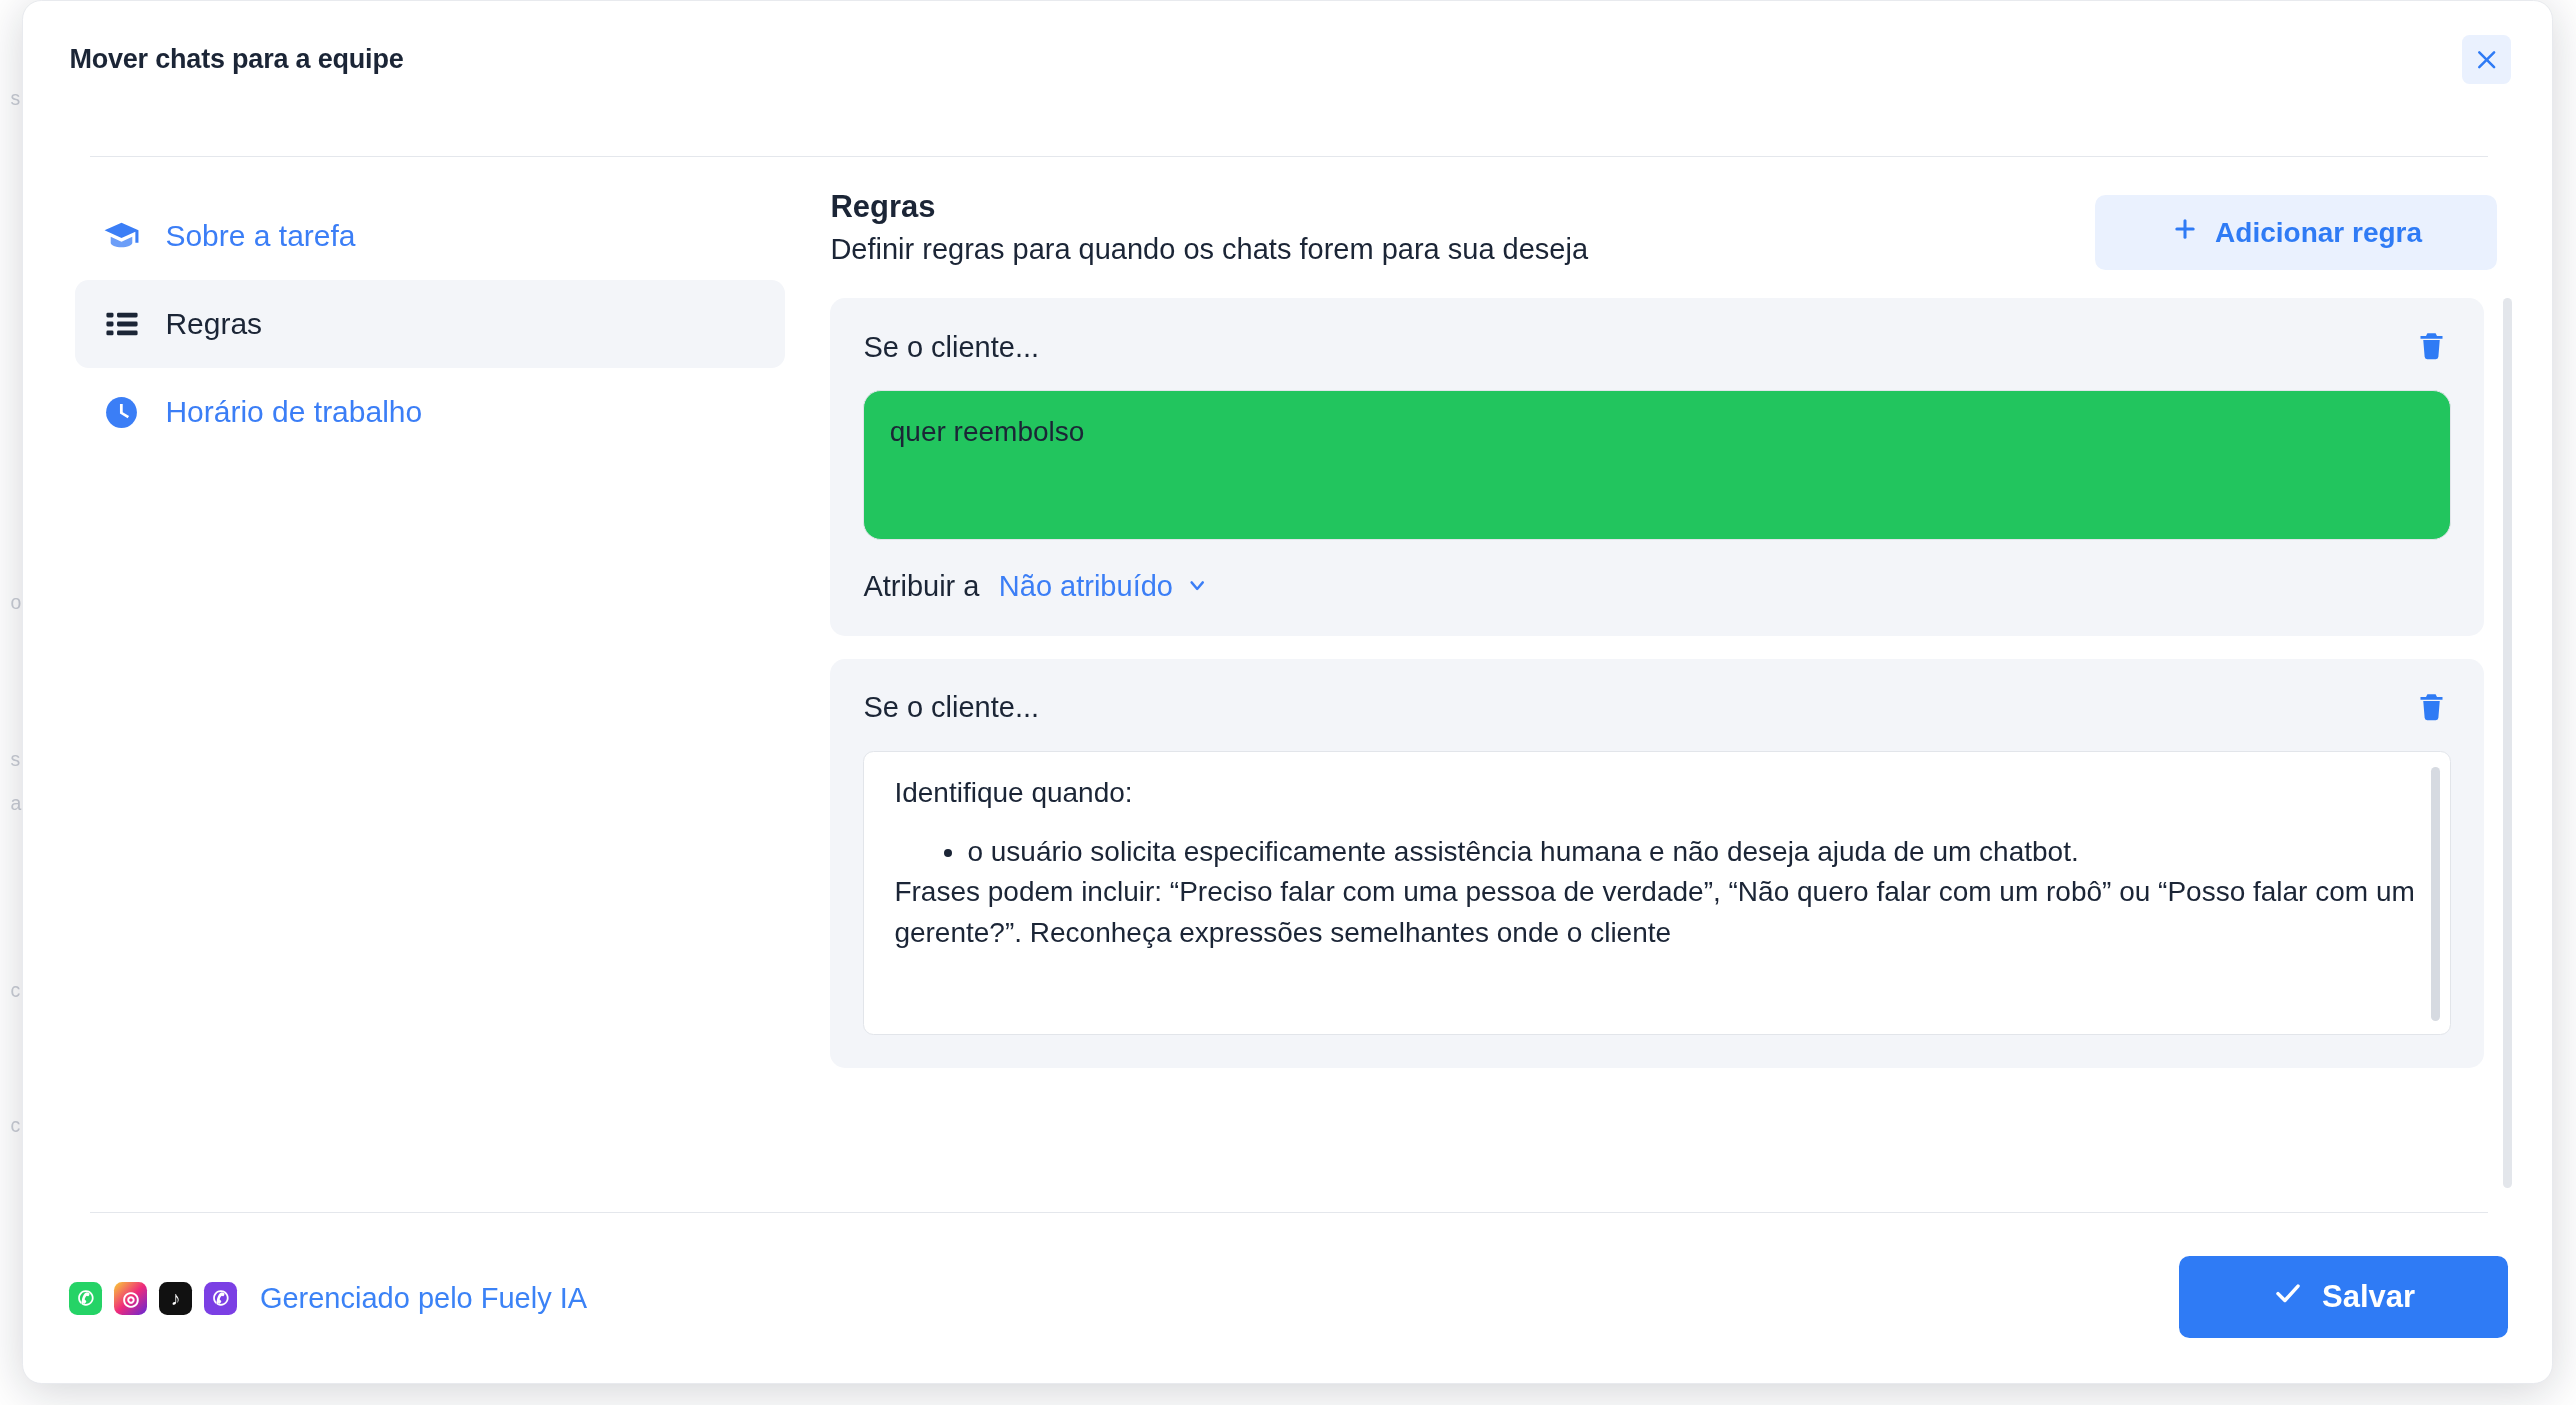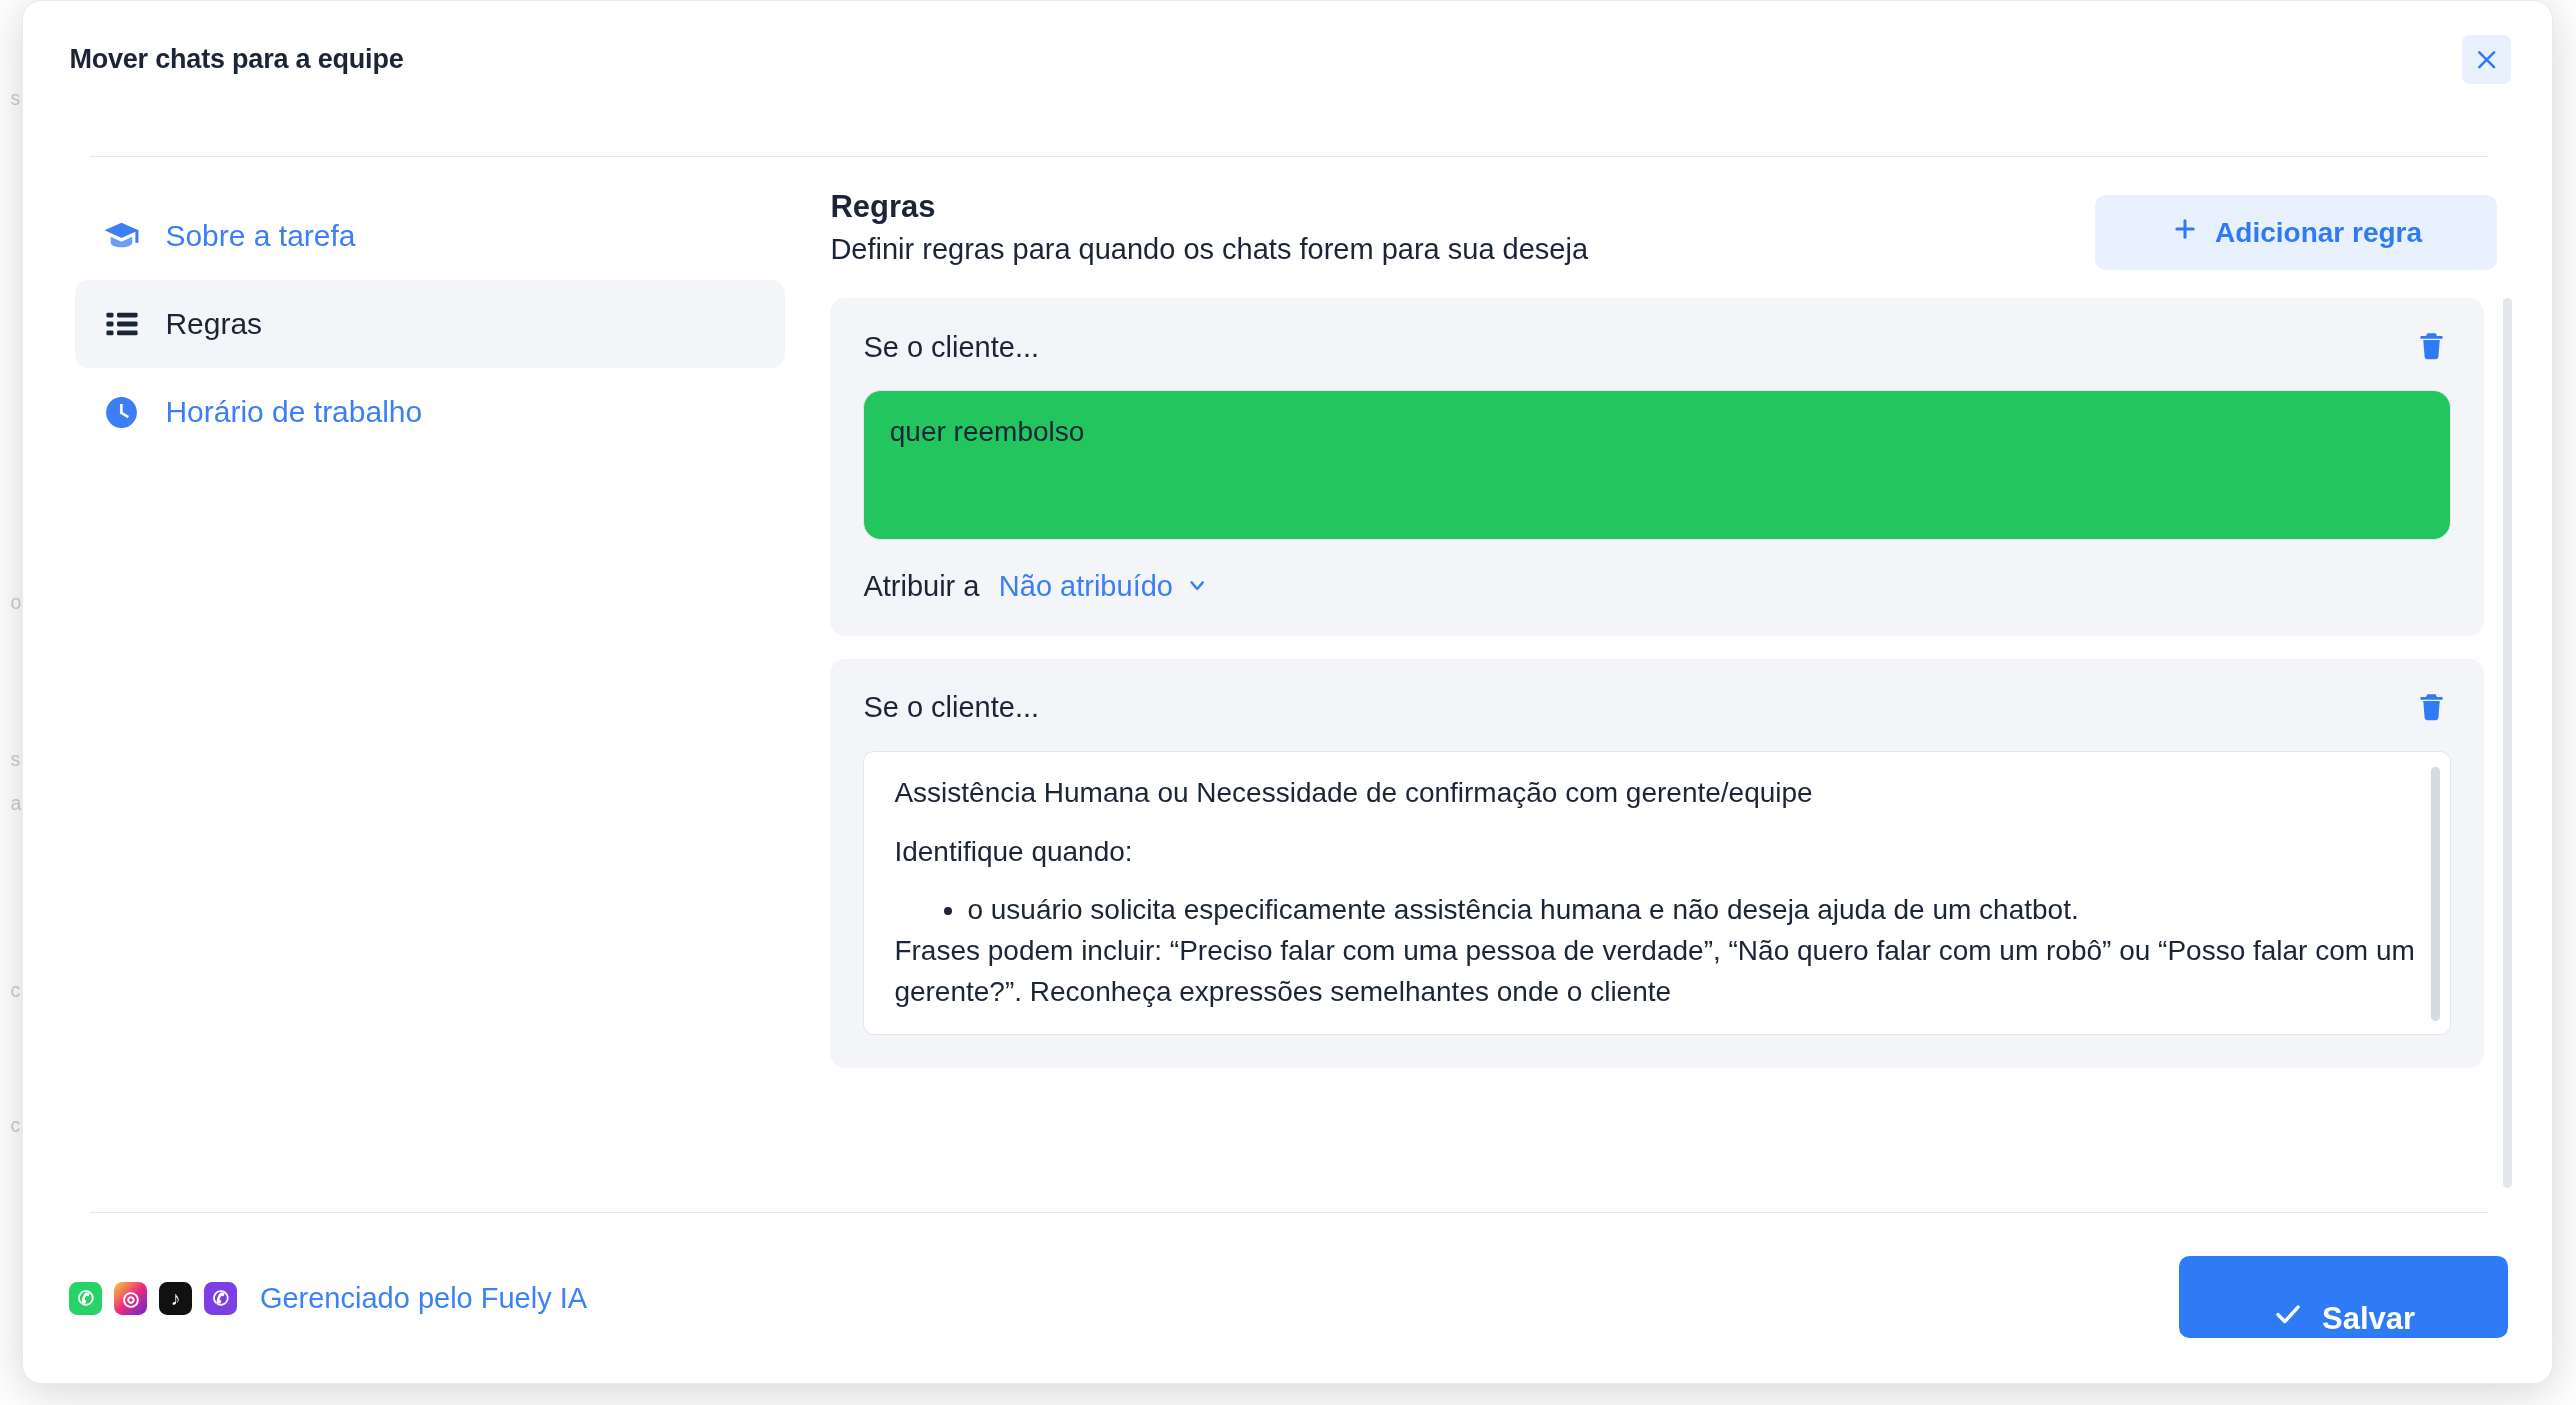--- a/index.html
+++ b/index.html
@@ -346,21 +346,21 @@
     top: 43px;
     width: 329px;
     height: 82px;
     background: #2f7bf5;
     border: none;
     border-radius: 10.5px;
     color: #ffffff;
     font-size: 31px;
     font-weight: 600;
     display: flex;
-    align-items: flex-end;
+    align-items: center;
     justify-content: center;
     gap: 19.4px;
     cursor: pointer;
     font-family: "Liberation Sans", sans-serif;
   }
 </style>
 </head>
 <body>
 
 <div class="page-bg">
@@ -477,21 +477,20 @@
           <button class="trash-btn">
             <span>
               <svg width="33" height="33" viewBox="0 0 24 24" fill="#2f7bf5">
                 <path d="M9 3h6l1 2h4v2H4V5h4l1-2z"></path>
                 <path d="M6 8h12l-1 12.2A1.9 1.9 0 0 1 15.1 22H8.9A1.9 1.9 0 0 1 7 20.2L6 8z"></path>
               </svg>
             </span>
           </button>
         </div>
         <div class="rule-longbox">
-          <p>Assistência Humana ou Necessidade de confirmação com gerente/equipe</p>
           <p>Identifique quando:</p>
           <ul>
             <li>o usuário solicita especificamente assistência humana e não deseja ajuda de um chatbot.</li>
           </ul>
           <p style="margin-top:0;">Frases podem incluir: “Preciso falar com uma pessoa de verdade”, “Não quero falar com um robô” ou “Posso falar com um gerente?”. Reconheça expressões semelhantes onde o cliente</p>
           <div class="inner-scrollbar"></div>
         </div>
       </div>
 
       <div class="panel-scrollbar">

